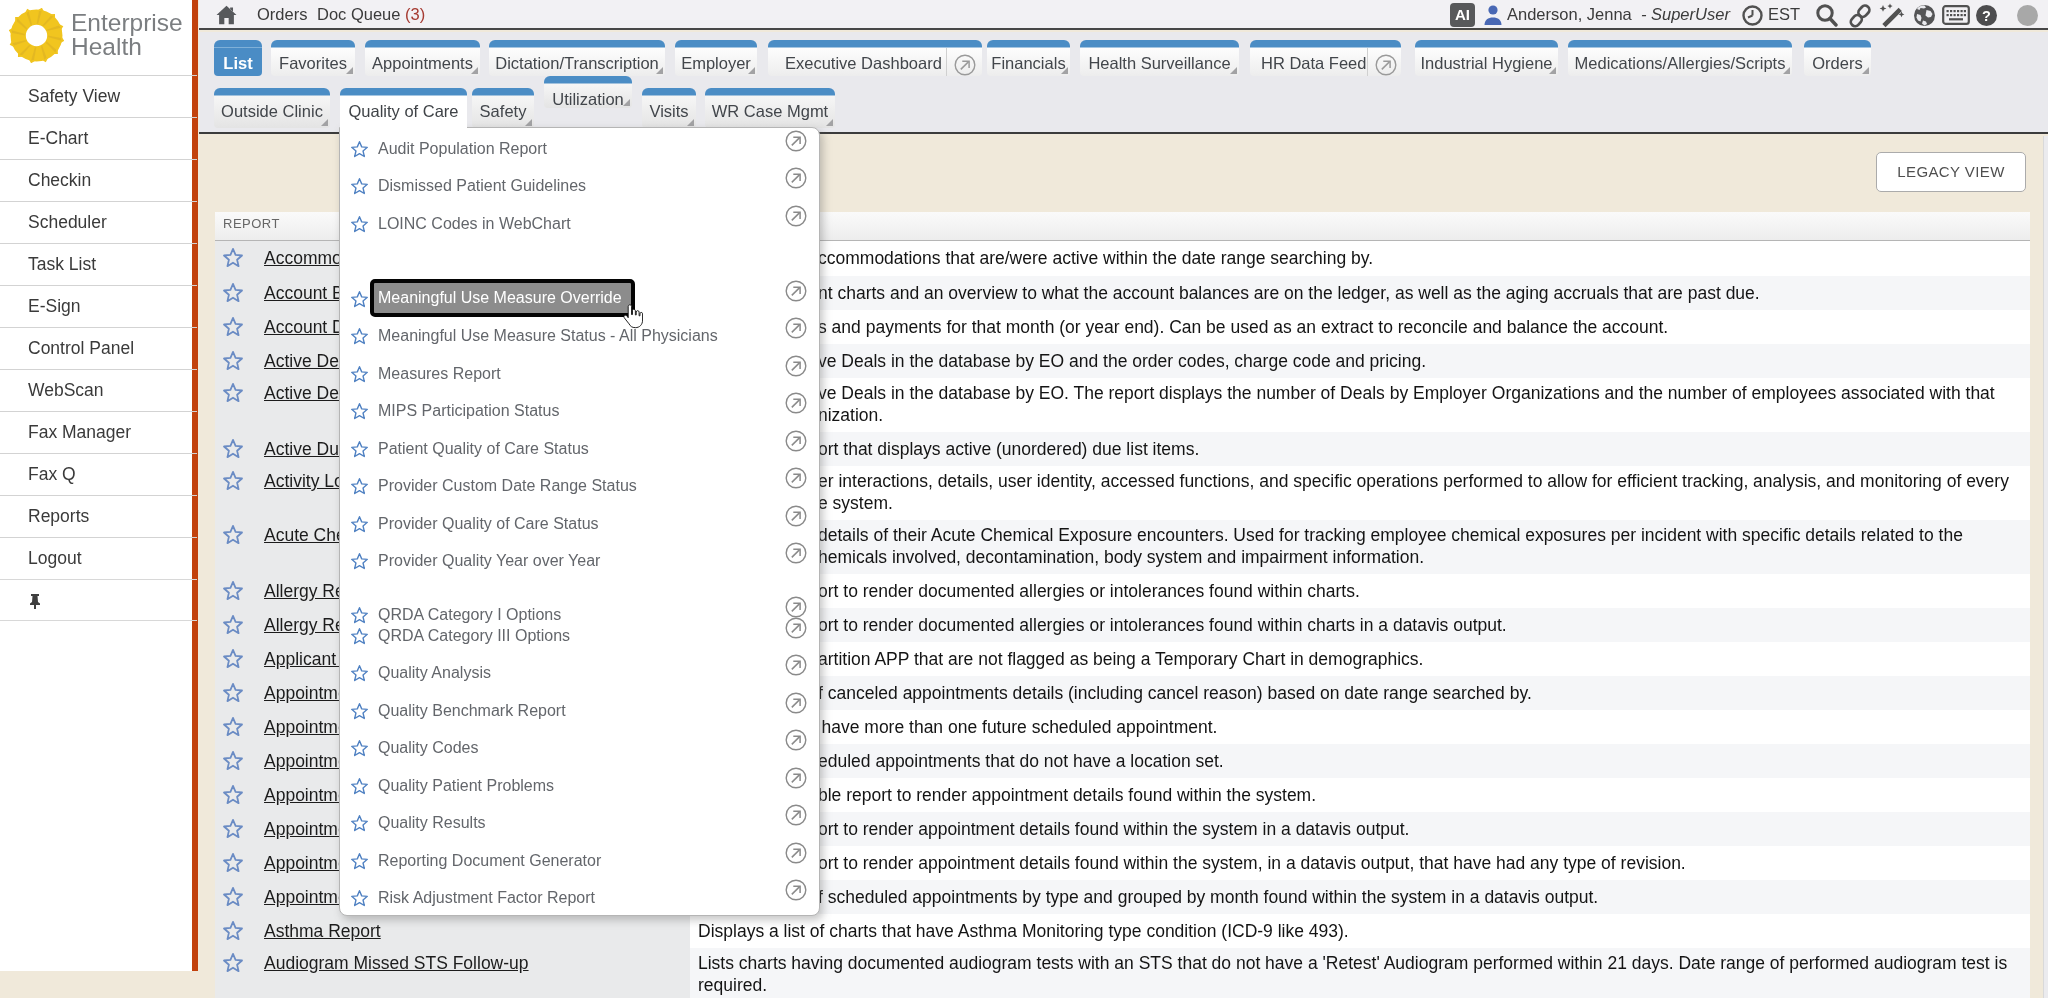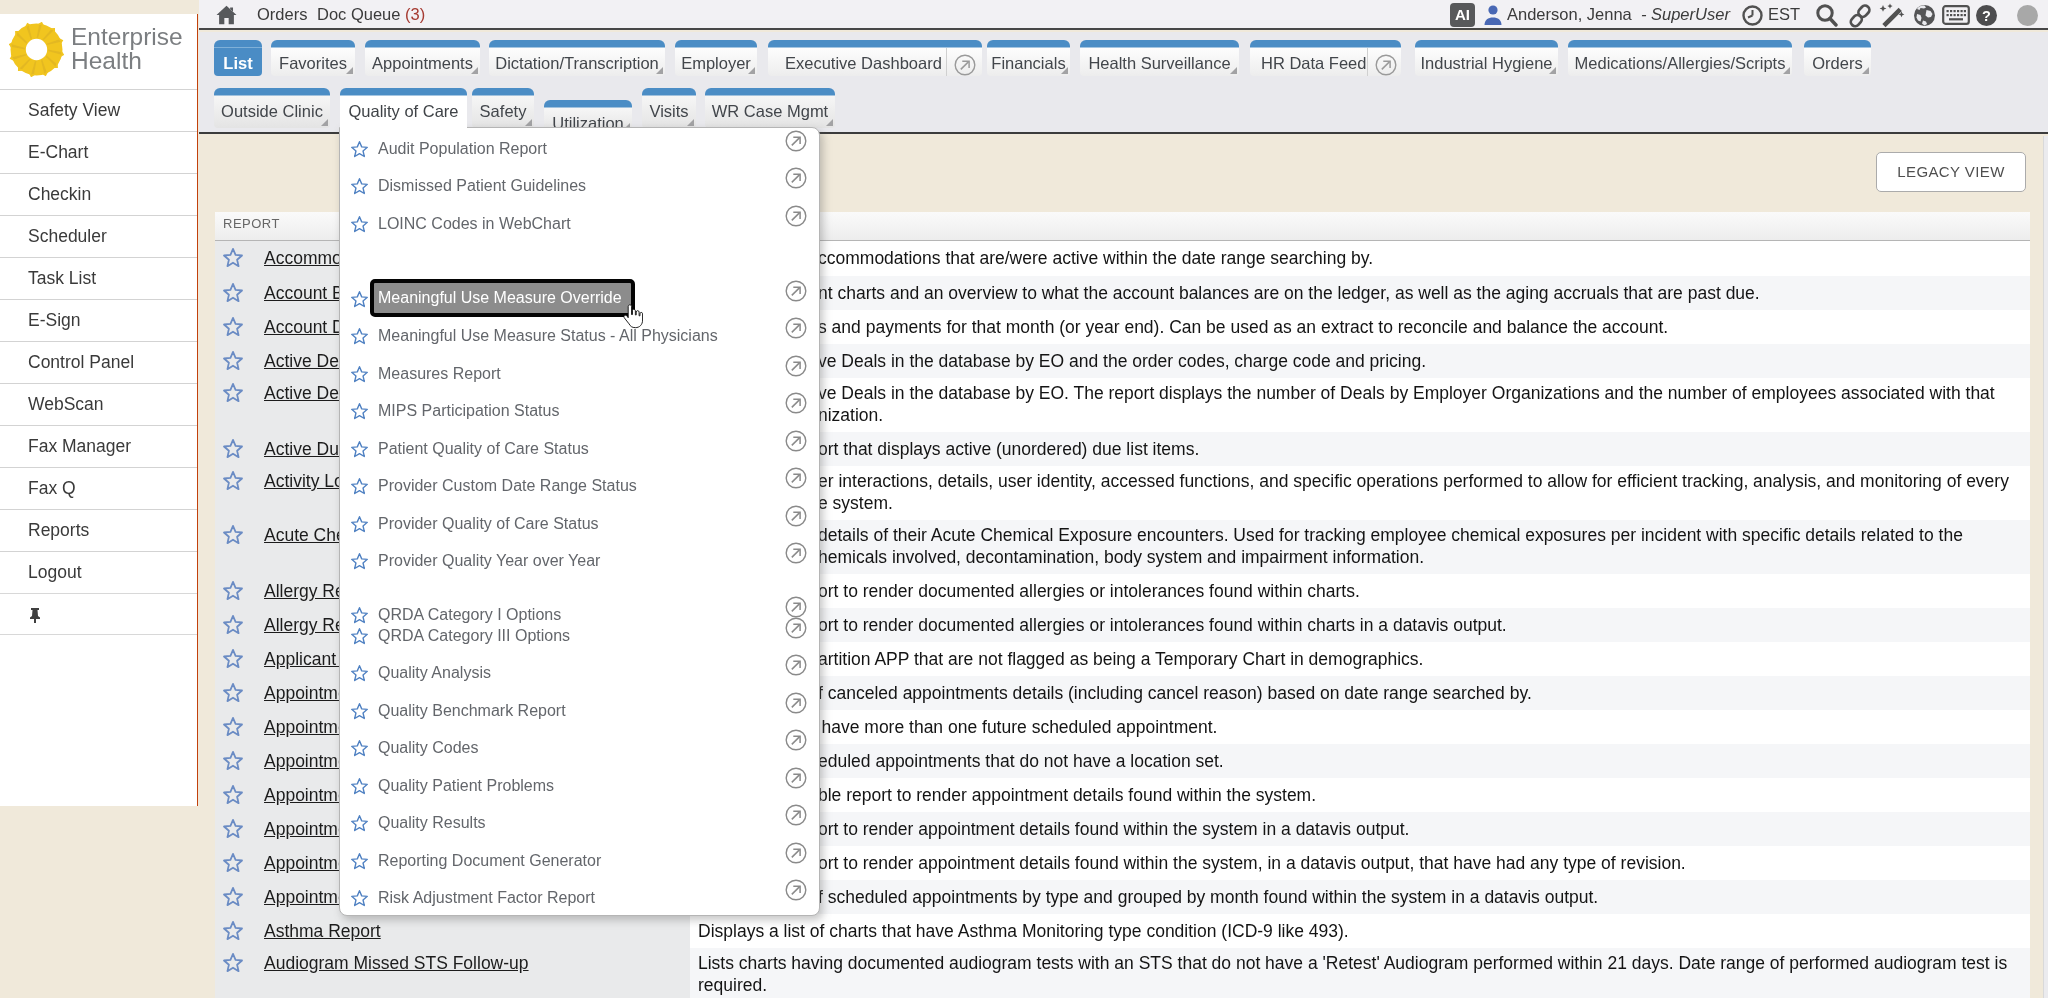--- a/index.html
+++ b/index.html
@@ -1,18 +1,18 @@
 <!DOCTYPE html>
 <html><head><meta charset="utf-8">
 <style>
 *{margin:0;padding:0;box-sizing:border-box;}
 html,body{width:2048px;height:998px;overflow:hidden;font-family:"Liberation Sans",sans-serif;background:#f0e9da;}
 .abs{position:absolute;}
 
-#sidebar{position:absolute;left:0;top:14px;width:198px;height:792px;background:#fff;border-right:1px solid #c2410c;z-index:5;}
+#sidebar{position:absolute;left:0;top:0;width:198px;height:971px;background:#fff;border-right:6px solid #c2410c;z-index:5;}
 #menu{position:absolute;left:0;top:75px;width:197px;}
 #menu .mi{height:42px;line-height:41px;border-top:1px solid #d3d3d3;padding-left:28px;font-size:17.5px;color:#3a3a3a;}
 #menu .pinrow{height:42px;border-top:1px solid #d8d8d8;border-bottom:1px solid #d8d8d8;padding:13px 0 0 28px;}
 
 #topbar{position:absolute;left:199px;top:0;width:1849px;height:30px;background:#f2f1f4;border-bottom:2px solid #474747;z-index:4;}
 .tblink{position:absolute;top:0;height:30px;line-height:29px;font-size:16.5px;color:#3b3b3b;}
 
 #tabzone{position:absolute;left:199px;top:32px;width:1849px;height:102px;background:#e9e9ed;border-bottom:2px solid #3c3c3c;z-index:3;}
 .tab{position:absolute;border-radius:6px 6px 4px 4px;background:linear-gradient(to bottom,#4b8dc5 0,#4b8dc5 7px,#fdfdfd 8px,#ededed 100%);color:#42464b;font-size:16.5px;text-align:center;}
 .tab.r2{background:linear-gradient(to bottom,#4b8dc5 0,#4b8dc5 7px,#f6f6f6 8px,#e4e4e4 100%);}
@@ -224,21 +224,21 @@
       <div class="fold"></div>
     </div>
 <div class="tab r2" style="left:15px;top:56px;width:116px;height:40px;">
       <div class="lbl" style="top:13px;">Outside Clinic</div>
       <div class="fold"></div>
     </div>
 <div class="tab r2" style="left:273px;top:56px;width:62px;height:40px;">
       <div class="lbl" style="top:13px;">Safety</div>
       <div class="fold"></div>
     </div>
-<div class="tab r2" style="left:345px;top:68px;width:88px;height:32px;">
+<div class="tab r2" style="left:345px;top:44px;width:88px;height:32px;">
       <div class="lbl" style="top:13px;">Utilization</div>
       <div class="fold"></div>
     </div>
 <div class="tab r2" style="left:443px;top:56px;width:54px;height:40px;">
       <div class="lbl" style="top:13px;">Visits</div>
       <div class="fold"></div>
     </div>
 <div class="tab r2" style="left:506px;top:56px;width:130px;height:40px;">
       <div class="lbl" style="top:13px;">WR Case Mgmt</div>
       <div class="fold"></div>

